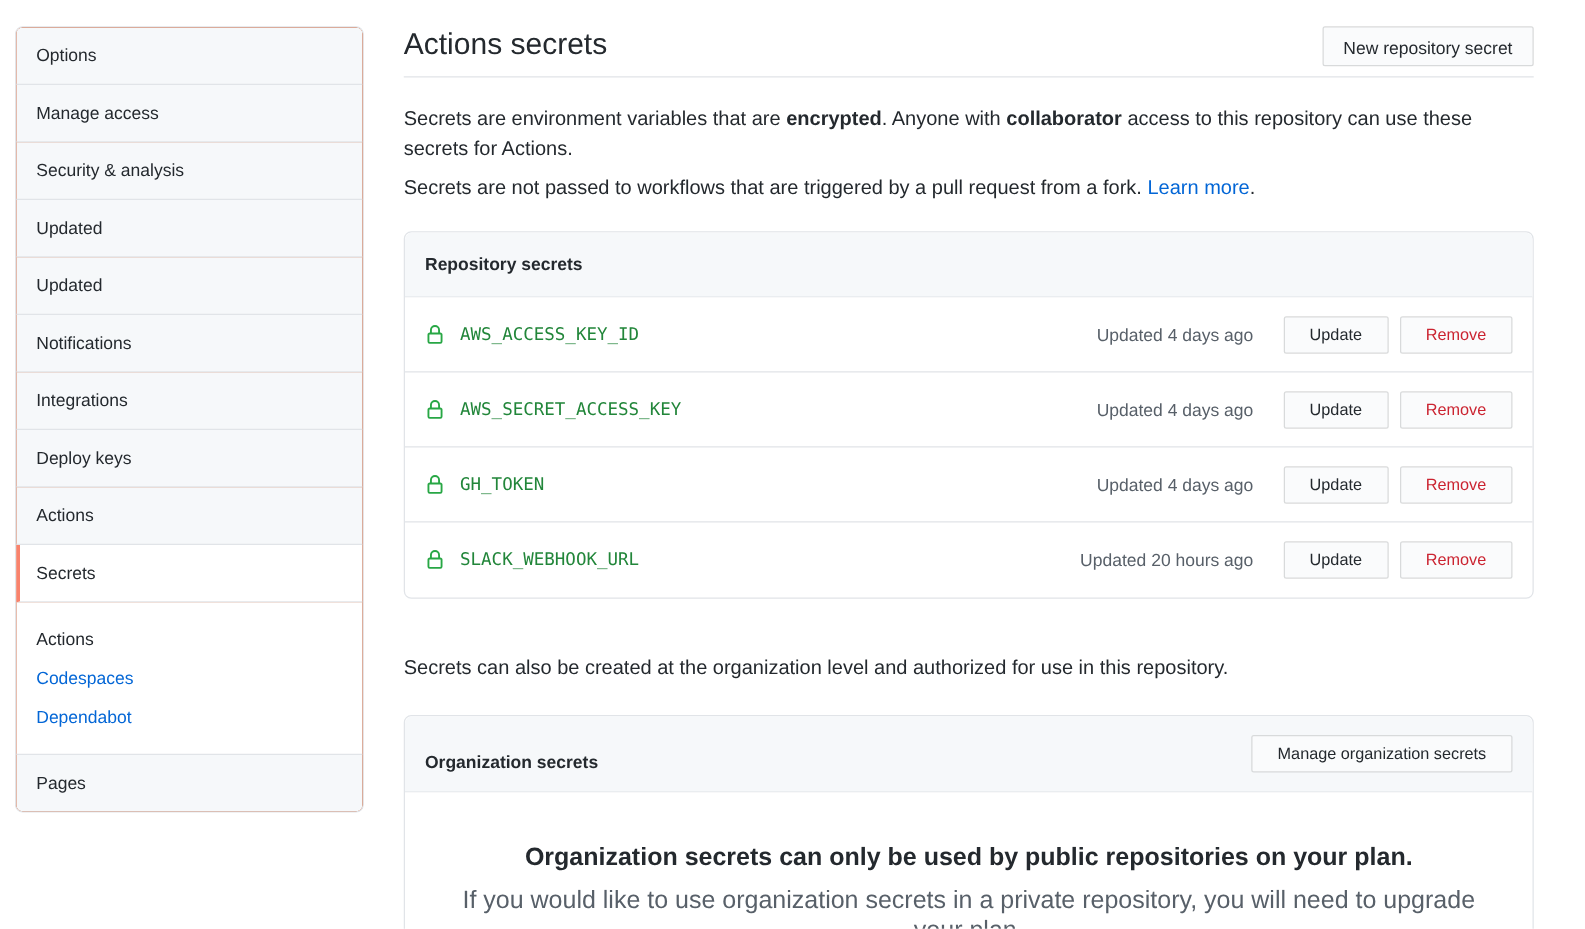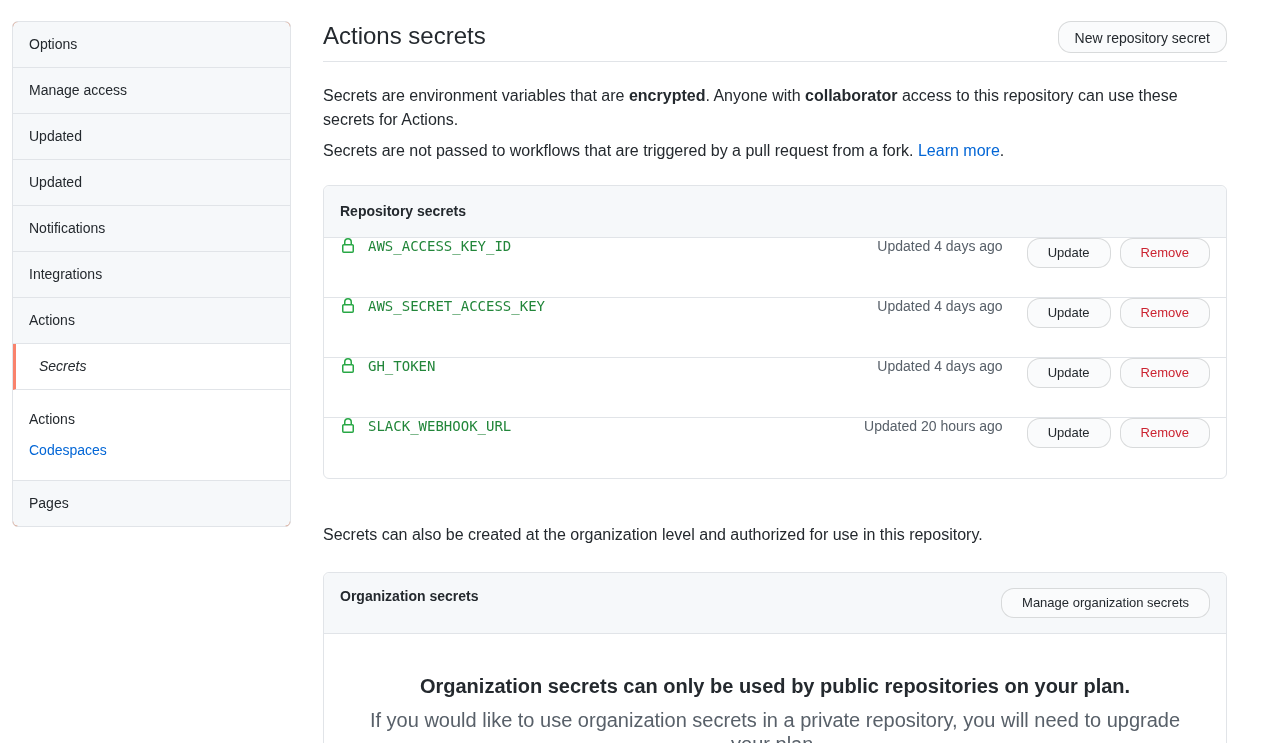--- a/index.html
+++ b/index.html
@@ -13,79 +13,82 @@
     width:1268px;height:743px;background:#fff;color:var(--text);
     font-family:"Liberation Sans", sans-serif;font-size:14px;position:relative;overflow:hidden;
   }
   
   .sidebar{position:absolute;left:12px;top:21px;width:279px;}
   .menu{border:1px solid var(--border);border-radius:6px;background:#c2410c;overflow:hidden;}
   .menu-item{
     display:block;padding:14px 16px;font-size:14px;color:var(--text);
     background:var(--item_bg);border-bottom:1px solid var(--border);cursor:pointer;line-height:17px;
   }
-  .menu-item.selected{background:#fff;border-left:3px solid var(--accent);padding-left:23px;font-style:italic;}
+  .menu-item.selected{background:#fff;border-left:3px solid var(--accent);padding-left:13px;}
   .subnav{background:#fff;border-bottom:1px solid var(--border);padding:14px 16px;}
   .subnav-item{display:block;font-size:14px;line-height:17px;padding:7px 0;color:var(--text);font-weight:500;}
   .subnav-link{display:block;font-size:14px;line-height:17px;padding:7px 0;color:var(--link);cursor:pointer;text-decoration:none;}
   .menu-item.last{border-bottom:none;}
   
   .main{position:absolute;left:323px;top:21px;width:904px;}
   .main-header{display:flex;justify-content:space-between;height:32px;}
   .page-title{font-size:24px;font-weight:400;margin:0;line-height:30px;}
   .rule{border:none;border-bottom:1px solid var(--border);margin:8px 0 0 0;}
   .intro{margin-top:22px;font-size:16px;line-height:24px;}
   .intro .line2{margin-top:7px;}
   .intro b{font-weight:600;}
   a.link{color:var(--link);text-decoration:none;cursor:pointer;}
   
   .box{border:1px solid var(--border);border-radius:6px;background:#fff;margin-top:22px;}
   .box-header{
     background:var(--box_header_bg);border-bottom:1px solid var(--border);
     border-radius:6px 6px 0 0;padding:17px 16px;font-size:14px;font-weight:600;line-height:17px;
   }
-  .box-header.with-btn{display:flex;justify-content:space-between;align-items:flex-start;padding:15px 16px;}
-  .secret-row{display:flex;align-items:flex-start;padding:0 16px;height:60px;border-bottom:1px solid var(--border);}
+  .box-header.with-btn{display:flex;justify-content:space-between;align-items:flex-end;padding:15px 16px;}
+  .secret-row{display:flex;align-items:center;padding:0 16px;height:60px;border-bottom:1px solid var(--border);}
   .secret-row:last-child{border-bottom:none;}
   .lock-icon{color:var(--lock_green);width:16px;height:16px;margin-right:12px;flex:none;}
   .secret-name{font-family:"DejaVu Sans Mono", monospace;font-size:14px;color:var(--secret_green);}
   .row-spacer{flex:1;}
   .updated{color:var(--muted);font-size:14px;margin-right:24px;}
   
   .btn{
     font-family:inherit;background:var(--btn_bg);border:1px solid rgba(27,31,35,0.15);
-    border-radius:13px;color:var(--text);font-weight:500;cursor:pointer;
+    border-radius:2px;color:var(--text);font-weight:500;cursor:pointer;
   }
   .btn-main{font-size:14px;padding:6px 16px;line-height:20px;}
   .btn-sm{font-size:13px;padding:5px 20px;line-height:18px;}
   .btn-sm + .btn-sm{margin-left:9px;}
   .btn-danger{color:var(--danger);}
   
   .org-note{margin-top:44px;font-size:16px;line-height:24px;}
   .org-box{margin-top:25px;}
   .blankslate{text-align:center;padding:40px 32px 42px 32px;}
   .blankslate-title{font-size:20px;font-weight:600;margin:0 0 9px 0;line-height:25px;}
   .blankslate-text{font-size:20px;color:var(--muted);margin:4px;line-height:24px;}
 </style>
 </head>
 <body>
 
 <nav class="sidebar">
   <div class="menu">
     <div class="menu-item">Options</div>
     <div class="menu-item">Manage access</div>
+    <div class="menu-item">Security &amp; analysis</div>
     <div class="menu-item">Updated</div>
     <div class="menu-item">Updated</div>
     <div class="menu-item">Notifications</div>
     <div class="menu-item">Integrations</div>
+    <div class="menu-item">Deploy keys</div>
     <div class="menu-item">Actions</div>
     <div class="menu-item selected">Secrets</div>
     <div class="subnav">
       <span class="subnav-item">Actions</span>
       <a class="subnav-link">Codespaces</a>
+      <a class="subnav-link">Dependabot</a>
     </div>
     <div class="menu-item last">Pages</div>
   </div>
 </nav>
 
 <main class="main">
   <div class="main-header">
     <h1 class="page-title">Actions secrets</h1>
     <button class="btn btn-main">New repository secret</button>
   </div>

